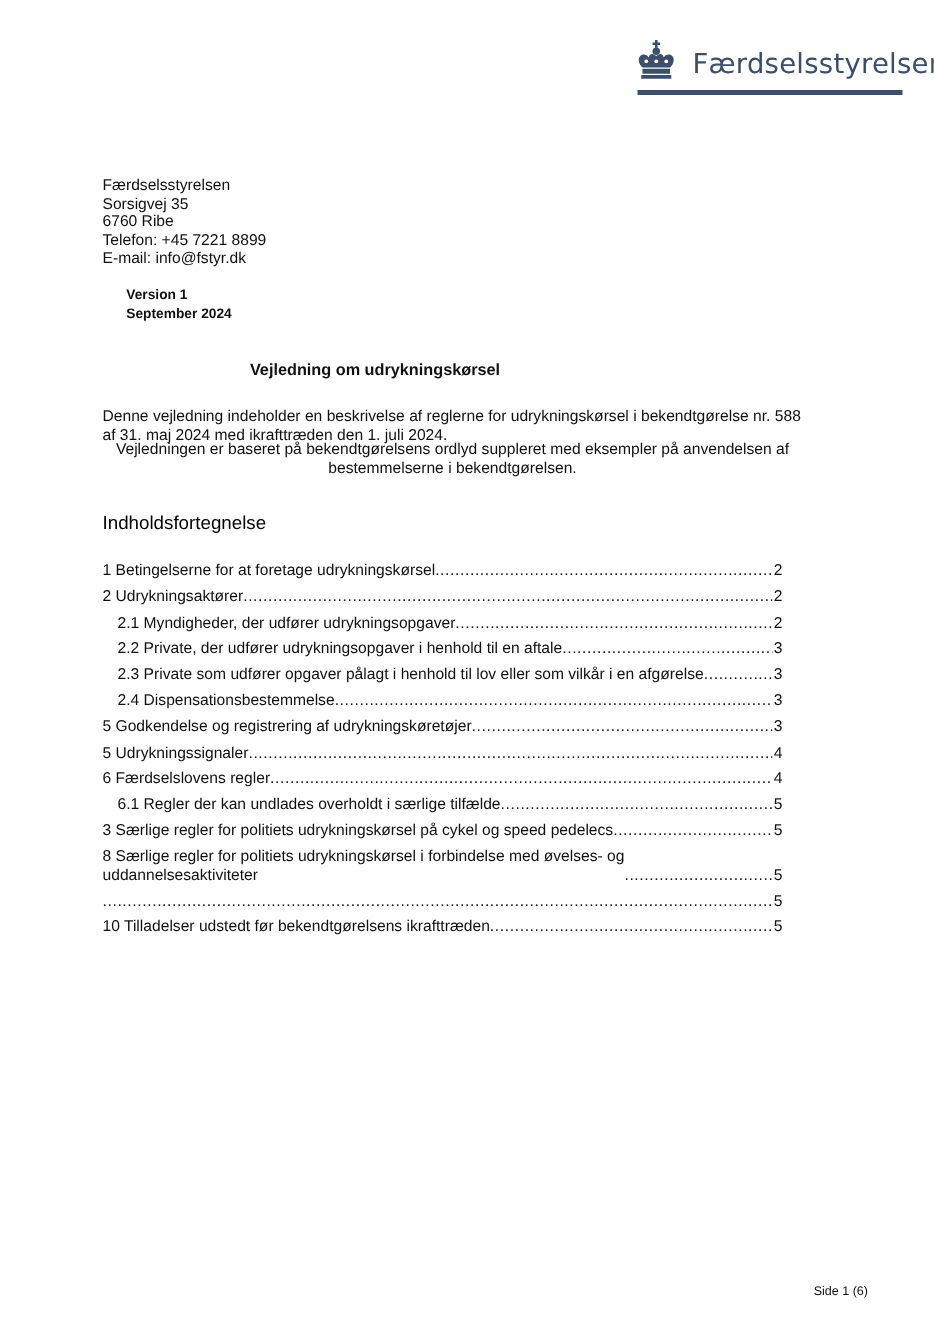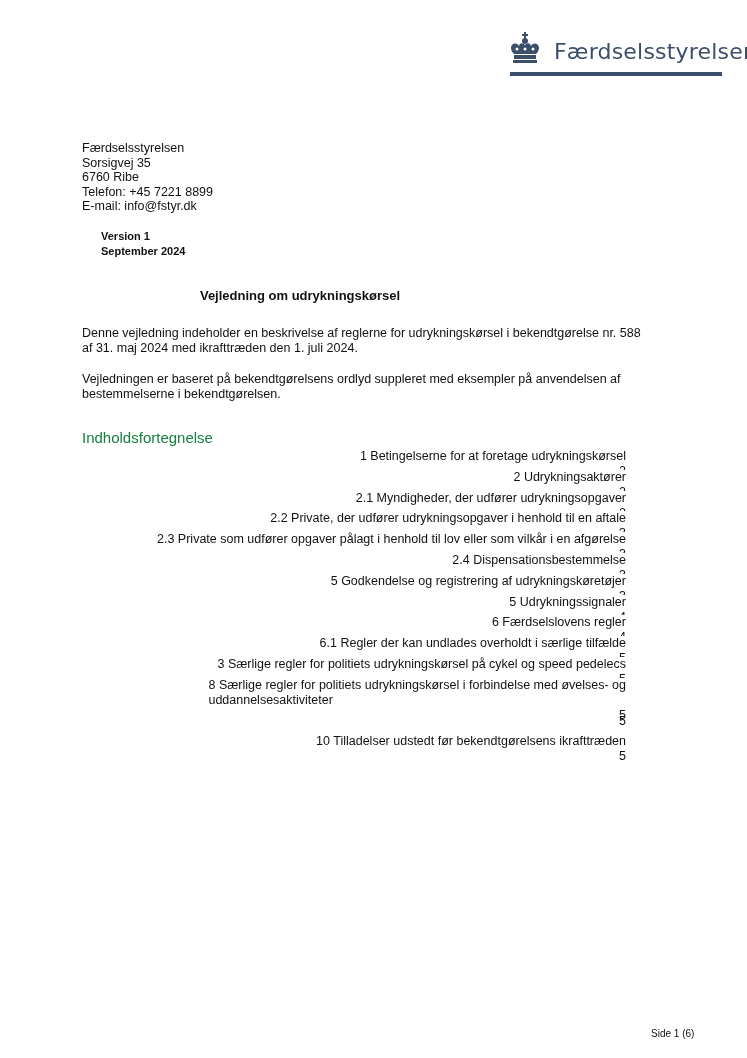--- a/index.html
+++ b/index.html
@@ -8,24 +8,24 @@
   .logo { position:absolute; left:508px; top:32px; width:214px; height:44px; }
   .logo .crown { position:absolute; left:0; top:0; width:34px; height:34px; }
   .logo .name { position:absolute; left:46px; top:9px; font-size:22px; color:#3b4f6b;
                 letter-spacing:0.2px; font-family:"DejaVu Sans", sans-serif; line-height:22px; }
   .logo .rule { position:absolute; left:2px; top:40px; width:212px; height:4px; background:#3b4f6b; }
   .address { position:absolute; left:82px; top:141px; font-size:12.5px; line-height:14.5px; }
   .version { position:absolute; left:82px; top:229px; font-size:11px; line-height:15px; font-weight:bold;margin-left:19px; }
   .doc-title { position:absolute; left:0; width:600px; top:288px; text-align:center; font-size:13px; font-weight:bold; }
   .para { position:absolute; left:82px; width:560px; font-size:12.5px; line-height:15px; }
   .p1 { top:326px; }
-  .p2 { top:372px; }
-  .toc-heading { position:absolute; left:82px; top:429px; font-size:15px; color:#15803d; }
+  .p2 { top:352px;text-align:center; }
+  .toc-heading { position:absolute; left:82px; top:410px; font-size:15px; color:#000000; }
   .toc { position:absolute; left:82px; top:449px; width:544px; }
-  .toc-row { display:flex; align-items:flex-end; font-size:12.5px; line-height:15px; height:15px; margin-bottom:5.8px;flex-direction:column; }
+  .toc-row { display:flex; align-items:flex-end; font-size:12.5px; line-height:15px; height:15px; margin-bottom:5.8px; }
   .toc-row.sub { padding-left:12px; }
   .toc-row.tall { height:30px; }
   .toc-row .label { white-space:pre-wrap; background:#fff; }
   .toc-row .dots { flex:1; overflow:hidden; white-space:nowrap; letter-spacing:0.5px; }
   .toc-row .dots::before { content:"........................................................................................................................................................................................................................"; }
   .toc-row .page { padding-left:1px; }
   .footer { position:absolute; left:651px; top:1028px; font-size:10px; }
 </style>
 </head>
 <body>

